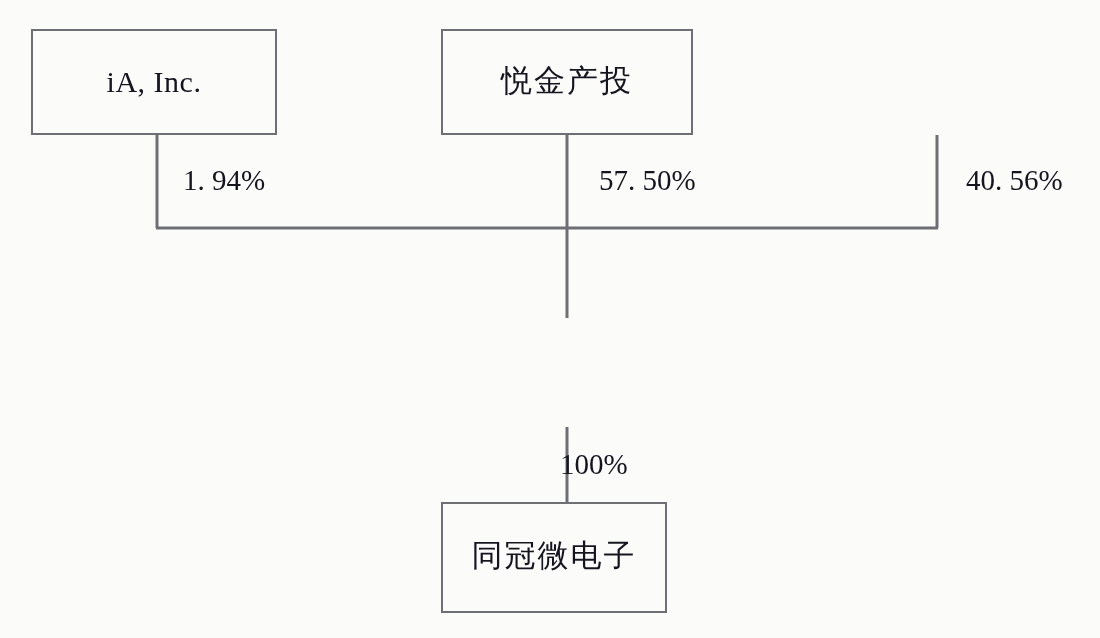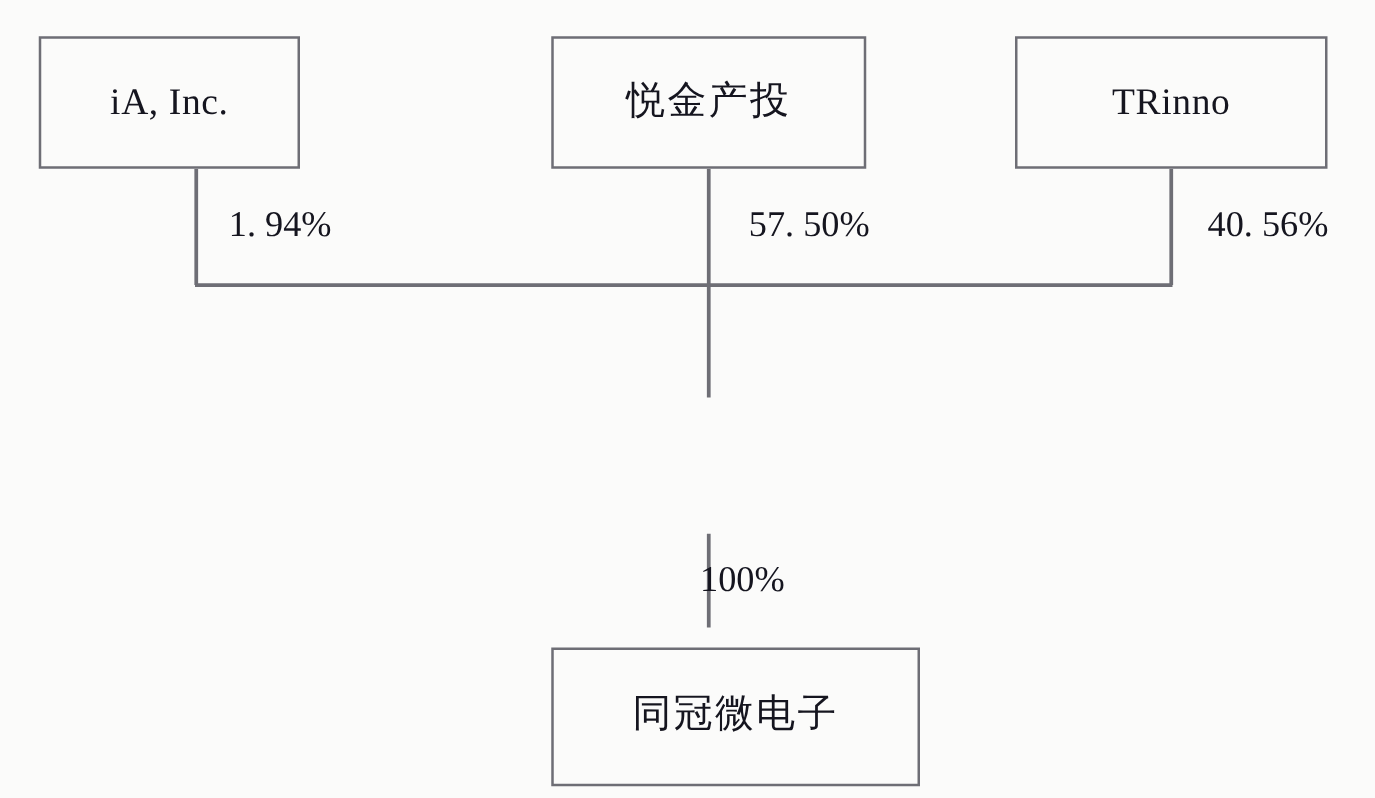--- a/index.html
+++ b/index.html
@@ -54,25 +54,25 @@
     font-size: 30px;
     letter-spacing: 0.5px;
   }
   .label-cjk {
     font-family: Liberation Mono, monospace;
     font-size: 31px;
     letter-spacing: 2px;
   }
 
   
-  #node-ia        { left: 31px;  top: 29px;  width: 209px; height: 106px; }
+  #node-ia        { left: 31px;  top: 29px;  width: 246px; height: 106px; }
   #node-yuejin    { left: 441px; top: 29px;  width: 252px; height: 106px; }
   #node-trinno    { left: 812px; top: 29px;  width: 250px; height: 106px; }
   #node-aitewei   { left: 441px; top: 318px; width: 252px; height: 109px; }
-  #node-tongguan  { left: 441px; top: 502px; width: 295px; height: 111px; margin-top: 16px; }
+  #node-tongguan  { left: 441px; top: 502px; width: 226px; height: 111px; }
 
   
   .edge-label {
     position: absolute;
     z-index: 3;
     color: #15151f;
     font-family: "Liberation Serif", "DejaVu Serif", serif;
     font-size: 29px;
     line-height: 1;
     white-space: pre;
@@ -103,23 +103,20 @@
   </svg>
 
   <div class="node" id="node-ia">
     <span class="node-label label-latin">iA, Inc.</span>
   </div>
 
   <div class="node" id="node-yuejin">
     <span class="node-label label-cjk">悦金产投</span>
   </div>
 
-  <div class="node" id="node-trinno">
-    <span class="node-label label-latin">TRinno</span>
-  </div>
 
 
   <div class="node" id="node-tongguan">
     <span class="node-label label-cjk">同冠微电子</span>
   </div>
 
   <span class="edge-label" id="edge-label-ia">1. 94%</span>
 
   <span class="edge-label" id="edge-label-yuejin">57. 50%</span>
 

